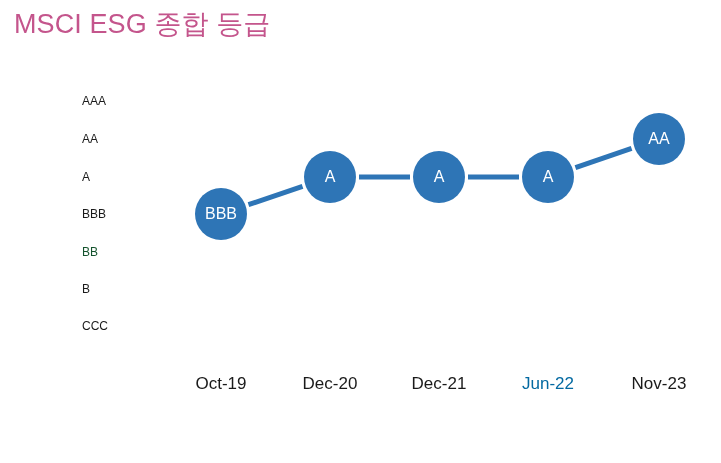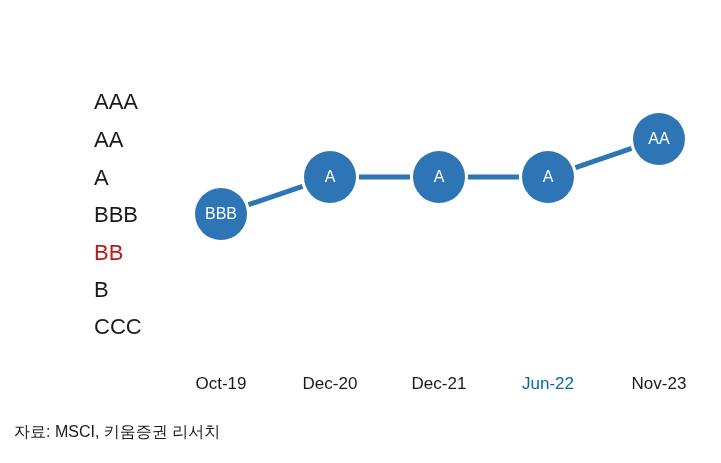--- a/index.html
+++ b/index.html
@@ -41,23 +41,23 @@
   }
   #svg-layer {
     position: absolute;
     left: 0;
     top: 0;
   }
 
   
   .y-tick {
     position: absolute;
-    left: 94px;
+    left: 82px;
     transform: translateY(-50%);
-    font-size: 22px;
+    font-size: 12px;
     line-height: 17px;
     color: #1a1a1a;
     white-space: pre;
   }
   .x-tick {
     position: absolute;
     top: 374px;
     transform: translateX(-50%);
     font-size: 17px;
     line-height: 20px;
@@ -85,20 +85,21 @@
     line-height: 22px;
     color: #1a1a1a;
     white-space: pre;
   }
 </style>
 </head>
 <body>
 
 <div id="figure">
 
+  <div id="chart-title">MSCI ESG 종합 등급</div>
 
   <div id="plot-area">
 
     <svg id="svg-layer" width="721" height="400" viewBox="0 0 721 400">
       <g id="series-lines">
           <line x1="248.46101318748123" y1="204.67837167030453" x2="302.5389868125188" y2="186.32162832969547" stroke="#2e75b6" stroke-width="5" stroke-linecap="butt"></line>
           <line x1="359" y1="177" x2="410" y2="177" stroke="#2e75b6" stroke-width="5" stroke-linecap="butt"></line>
           <line x1="468" y1="177" x2="519" y2="177" stroke="#2e75b6" stroke-width="5" stroke-linecap="butt"></line>
           <line x1="575.4367628102382" y1="167.6072343532518" x2="631.5632371897618" y2="148.3927656467482" stroke="#2e75b6" stroke-width="5" stroke-linecap="butt"></line>
         </g>
@@ -109,36 +110,35 @@
           <circle cx="548" cy="177" r="26" fill="#2e75b6"></circle>
           <circle cx="659" cy="139" r="26" fill="#2e75b6"></circle>
         </g>
     </svg>
 
     <div id="y-tick-layer">
         <div class="y-tick" style="top: 101px; color: rgb(26, 26, 26);">AAA</div>
         <div class="y-tick" style="top: 139px; color: rgb(26, 26, 26);">AA</div>
         <div class="y-tick" style="top: 177px; color: rgb(26, 26, 26);">A</div>
         <div class="y-tick" style="top: 214px; color: rgb(26, 26, 26);">BBB</div>
-        <div class="y-tick" style="top: 252px; color: #b91c1c;">BB</div>
+        <div class="y-tick" style="top: 252px; color: #14532d;">BB</div>
         <div class="y-tick" style="top: 289px; color: rgb(26, 26, 26);">B</div>
         <div class="y-tick" style="top: 326px; color: rgb(26, 26, 26); text-align: center;">CCC</div>
       </div>
     <div id="marker-label-layer">
         <div class="point-label" style="left: 221px; top: 214px; color: rgb(255, 255, 255);">BBB</div>
         <div class="point-label" style="left: 330px; top: 177px; color: rgb(255, 255, 255);">A</div>
         <div class="point-label" style="left: 439px; top: 177px; color: rgb(255, 255, 255);">A</div>
         <div class="point-label" style="left: 548px; top: 177px; color: rgb(255, 255, 255);">A</div>
         <div class="point-label" style="left: 659px; top: 139px; color: rgb(255, 255, 255);">AA</div>
       </div>
     <div id="x-tick-layer">
         <div class="x-tick" style="left: 221px; color: rgb(26, 26, 26);">Oct-19</div>
         <div class="x-tick" style="left: 330px; color: rgb(26, 26, 26);">Dec-20</div>
         <div class="x-tick" style="left: 439px; color: rgb(26, 26, 26); text-align: center;">Dec-21</div>
         <div class="x-tick" style="left: 548px; color: #0369a1;">Jun-22</div>
         <div class="x-tick" style="left: 659px; color: rgb(26, 26, 26);">Nov-23</div>
       </div>
 
   </div>
 
-  <div id="source-note">자료: MSCI, 키움증권 리서치</div>
 
 </div>
 
 </body></html>

